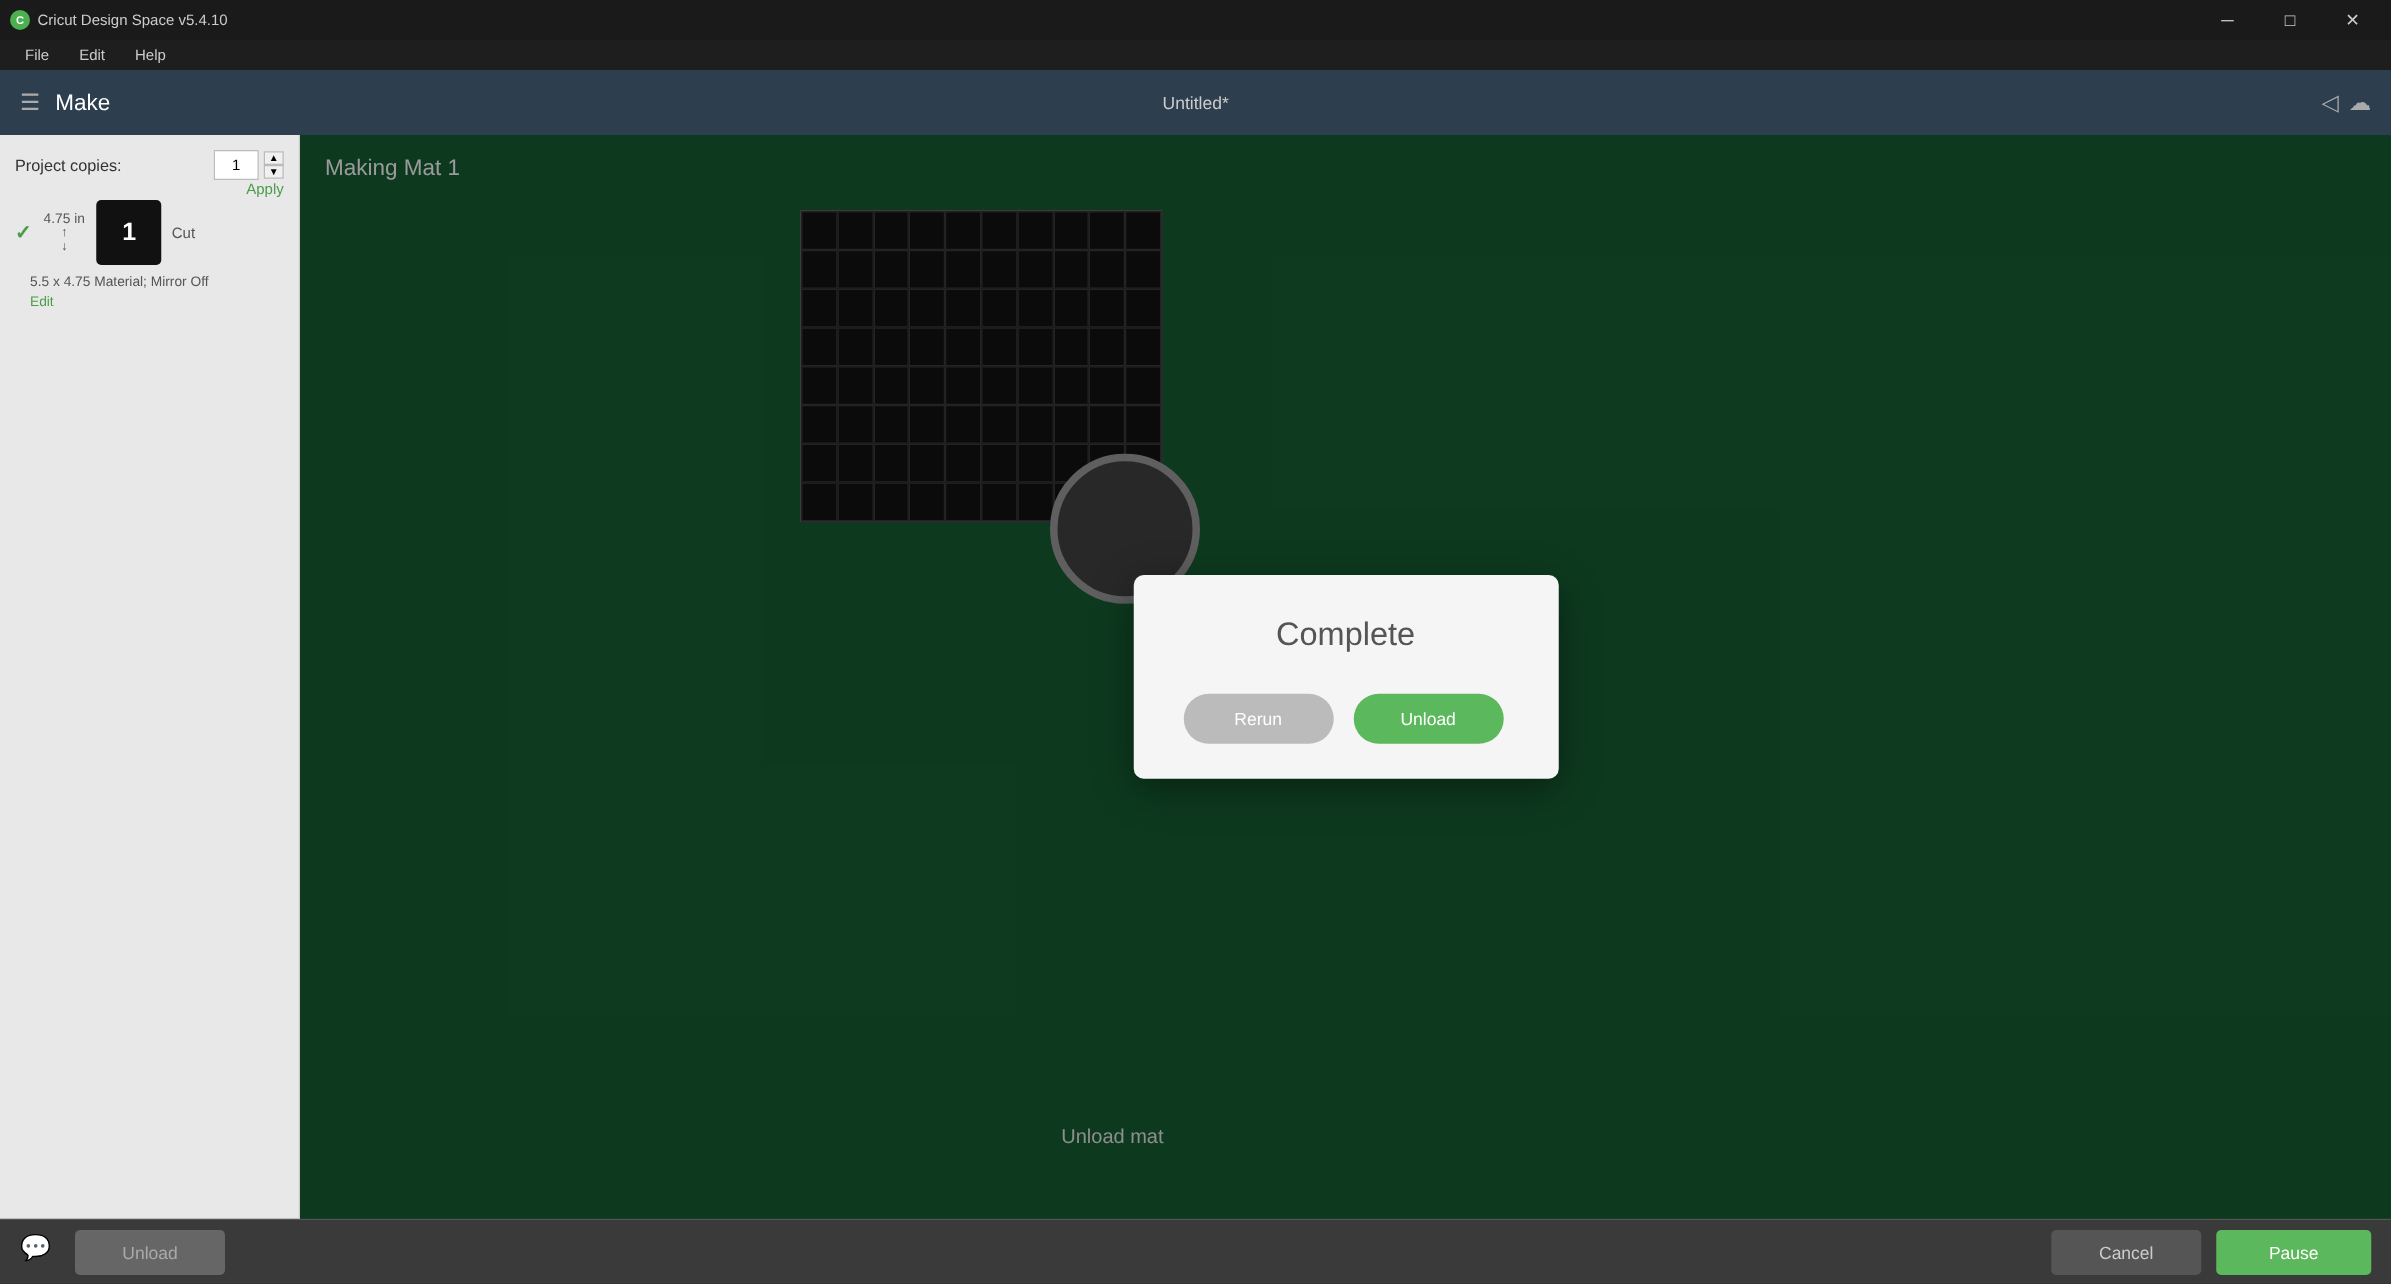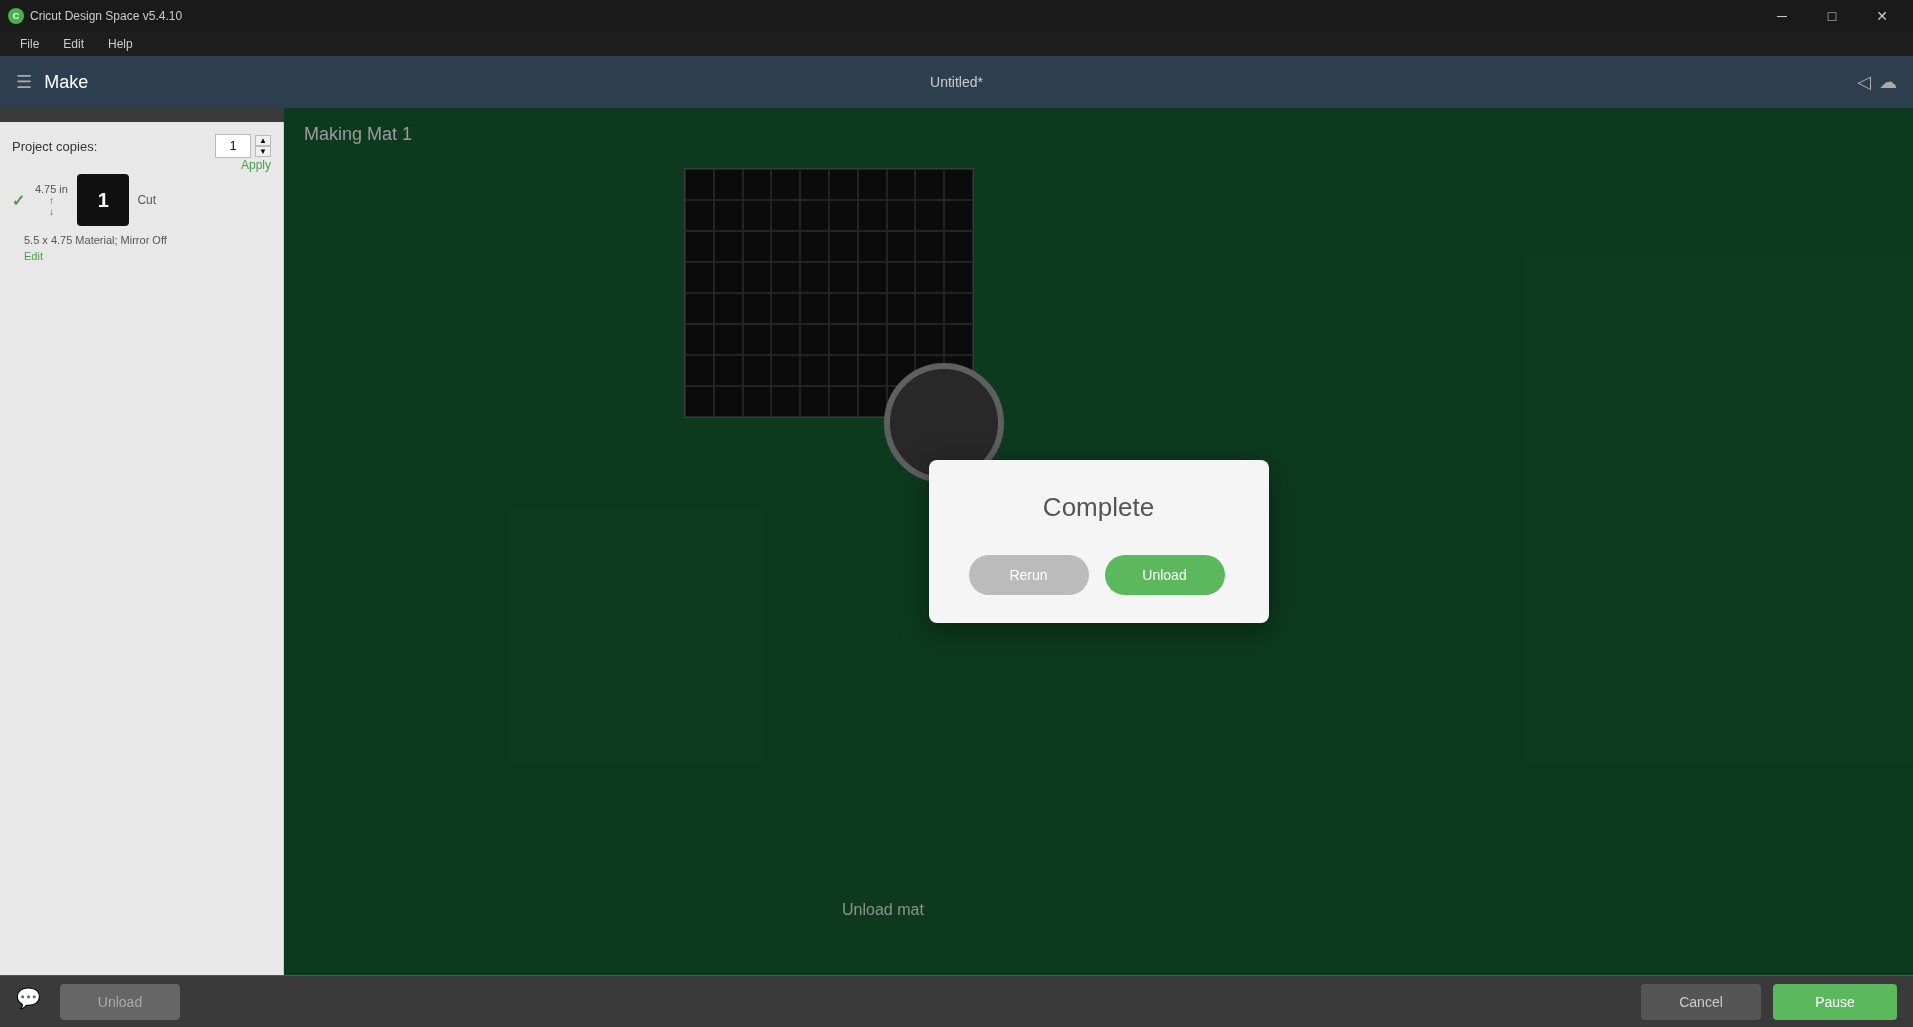--- a/index.html
+++ b/index.html
@@ -115,26 +115,25 @@
     }
 
     
     .main-layout {
       display: flex;
       height: calc(1027px - 32px - 24px - 52px - 52px);
     }
 
     
     .sidebar {
-      width: 284px;
+      width: 240px;
       background: #e8e8e8;
       padding: 12px;
       border-right: 1px solid #ccc;
       position: relative;
-      margin-top: 14px;
     }
     .project-copies {
       display: flex;
       align-items: center;
       justify-content: space-between;
       margin-bottom: 8px;
     }
     .copies-label {
       font-size: 13px;
       color: #333;
@@ -268,21 +267,21 @@
       height: 120px;
       border-radius: 50%;
       border: 6px solid #888;
       background: #3a3a3a;
     }
 
     
     .unload-mat-label {
       position: absolute;
       bottom: 56px;
-      left: 558px;
+      left: 609px;
       color: #ccc;
       font-size: 16px;
     }
 
     
     .modal-overlay {
       position: absolute;
       top: 0;
       left: 0;
       right: 0;

